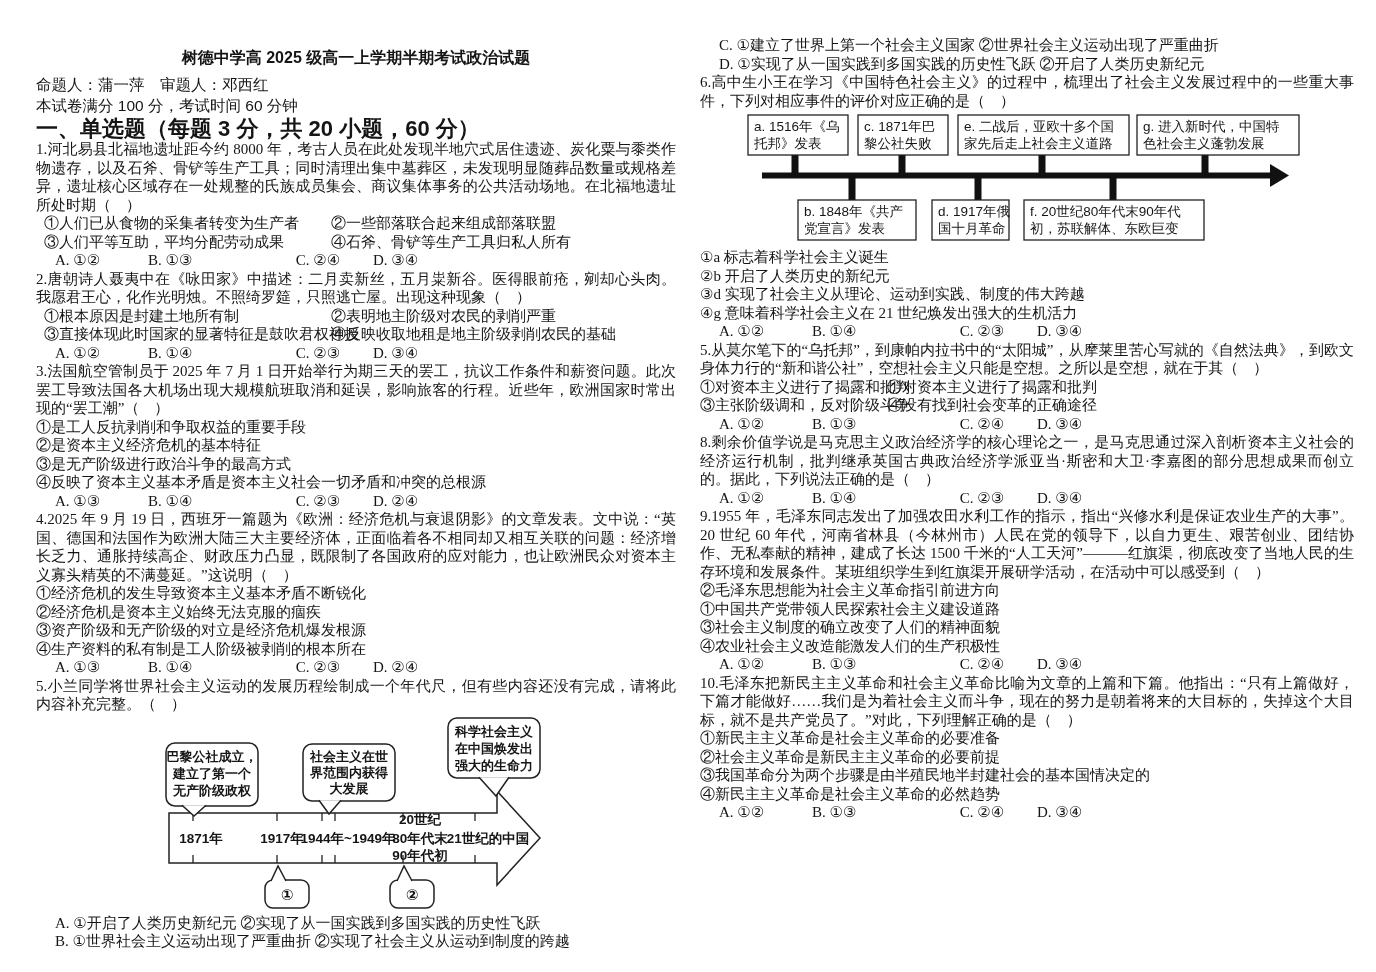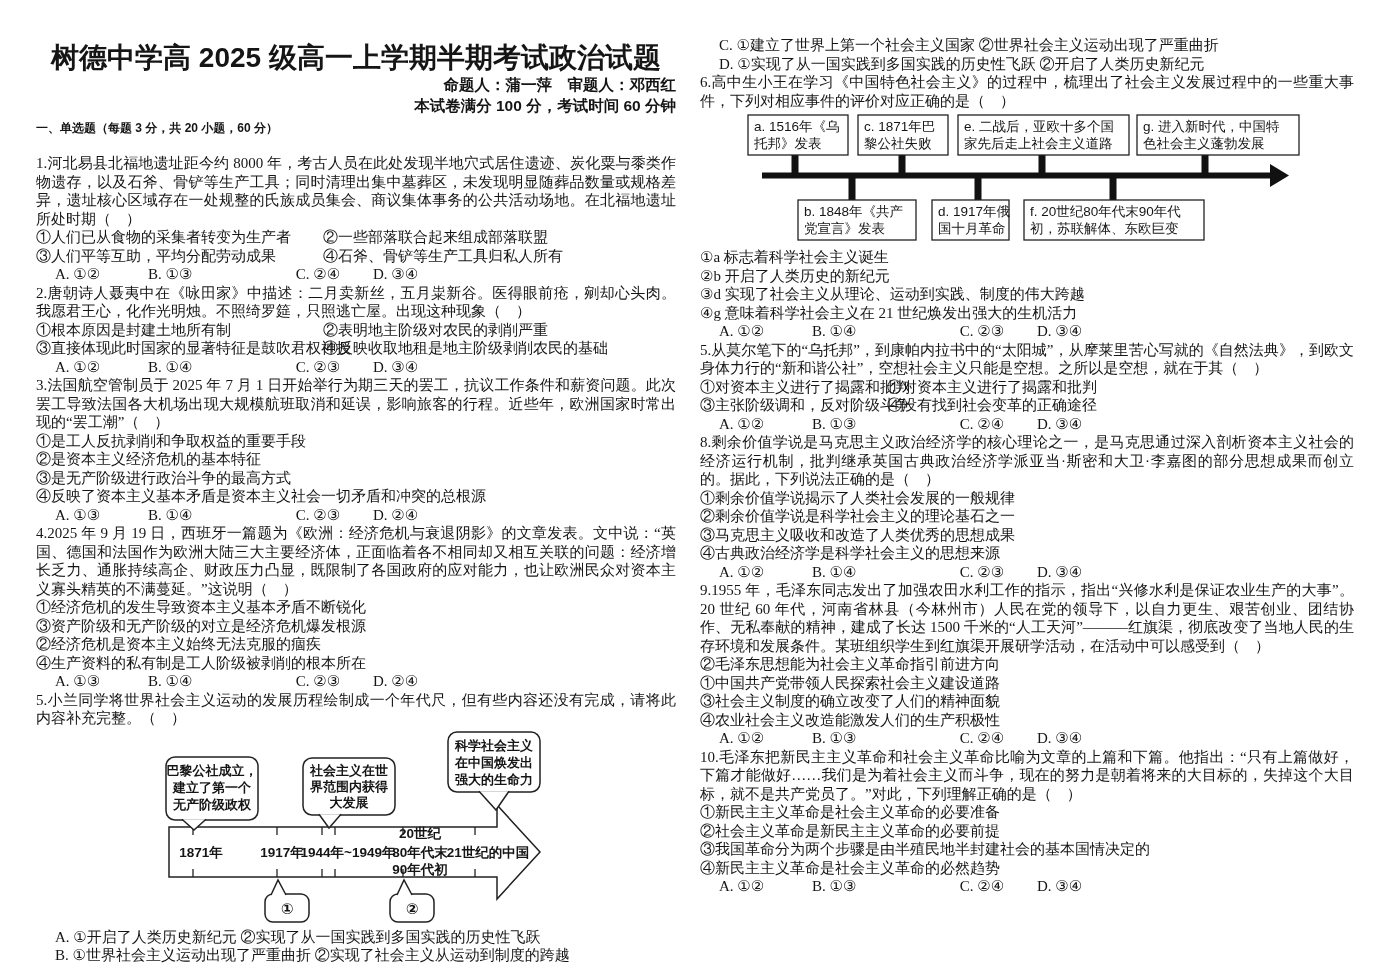--- a/index.html
+++ b/index.html
@@ -4,28 +4,28 @@
 <style>
   html,body{margin:0;padding:0;background:#fff;}
   body{width:1376px;height:972px;position:relative;overflow:hidden;
        font-family:"Liberation Serif","DejaVu Serif",serif;
        font-size:15px;line-height:18.5px;color:#151515;}
   .page{position:absolute;inset:0;}
   .col{position:absolute;top:44px;}
   .col-left{left:36px;width:640px;}
   .col-right{left:700px;width:654px;top:36px;}
   .title{font-family:"Liberation Sans","DejaVu Sans",sans-serif;
-         font-weight:bold;font-size:28px;line-height:27px;text-align:center;margin:0 0 3px 0;}
+         font-weight:bold;font-size:16px;line-height:27px;text-align:center;margin:0 0 3px 0;}
   .hline{font-family:"Liberation Sans","DejaVu Sans",sans-serif;
-         font-weight:bold;font-size:15.5px;line-height:21px;text-align:right;}
+         font-weight:normal;font-size:15.5px;line-height:21px;text-align:left;}
   .section{font-family:"Liberation Sans","DejaVu Sans",sans-serif;
-           font-weight:bold;font-size:12px;line-height:23px;margin:1px 0 14px 0;}
+           font-weight:bold;font-size:22px;line-height:23px;margin:1px 0 0 0;}
   .stem{margin:0;text-align:justify;}
   .items2{display:grid;grid-template-columns:287px 1fr;}
-  .items2 div{white-space:nowrap;}
+  .items2 div{white-space:nowrap;margin-left:8px;}
   .items2r{display:grid;grid-template-columns:187px 1fr;}
   .items2r div{white-space:nowrap;}
   .opts{display:flex;padding-left:19px;}
   .opts .o1{width:93px;}
   .opts .o2{width:115px;}
   .opts .o3{width:110px;text-align:center;}
   .fullopt{padding-left:19px;white-space:nowrap;}
   .dia{display:block;margin:2px 0;}
   .dia text{font-family:"Liberation Sans","DejaVu Sans",sans-serif;fill:#151515;}
   .q5t{font-size:13px;font-weight:bold;text-anchor:middle;}
@@ -91,22 +91,22 @@
         <span class="o2">B. ①④</span>
         <span class="o3">C. ②③</span>
         <span class="o4">D. ②④</span>
       </div>
     </div>
 
     <div>
       <p class="stem">4.2025 年 9 月 19 日，西班牙一篇题为《欧洲：经济危机与衰退阴影》的文章发表。文中说：“英国、德国和法国作为欧洲大陆三大主要经济体，正面临着各不相同却又相互关联的问题：经济增长乏力、通胀持续高企、财政压力凸显，既限制了各国政府的应对能力，也让欧洲民众对资本主义寡头精英的不满蔓延。”这说明（　）</p>
       <div>
         <div>①经济危机的发生导致资本主义基本矛盾不断锐化</div>
+        <div>②经济危机是资本主义始终无法克服的痼疾</div>
         <div>③资产阶级和无产阶级的对立是经济危机爆发根源</div>
-        <div>②经济危机是资本主义始终无法克服的痼疾</div>
         <div>④生产资料的私有制是工人阶级被剥削的根本所在</div>
       </div>
       <div class="opts">
         <span class="o1">A. ①③</span>
         <span class="o2">B. ①④</span>
         <span class="o3">C. ②③</span>
         <span class="o4">D. ②④</span>
       </div>
     </div>
 
@@ -247,26 +247,20 @@
       <div class="opts">
         <span class="o1">A. ①②</span>
         <span class="o2">B. ①③</span>
         <span class="o3">C. ②④</span>
         <span class="o4">D. ③④</span>
       </div>
     </div>
 
     <div>
       <p class="stem">8.剩余价值学说是马克思主义政治经济学的核心理论之一，是马克思通过深入剖析资本主义社会的经济运行机制，批判继承英国古典政治经济学派亚当·斯密和大卫·李嘉图的部分思想成果而创立的。据此，下列说法正确的是（　）</p>
-      <div>
-        <div>①剩余价值学说揭示了人类社会发展的一般规律</div>
-        <div>②剩余价值学说是科学社会主义的理论基石之一</div>
-        <div>③马克思主义吸收和改造了人类优秀的思想成果</div>
-        <div>④古典政治经济学是科学社会主义的思想来源</div>
-      </div>
       <div class="opts">
         <span class="o1">A. ①②</span>
         <span class="o2">B. ①④</span>
         <span class="o3">C. ②③</span>
         <span class="o4">D. ③④</span>
       </div>
     </div>
 
     <div>
       <p class="stem">9.1955 年，毛泽东同志发出了加强农田水利工作的指示，指出“兴修水利是保证农业生产的大事”。20 世纪 60 年代，河南省林县（今林州市）人民在党的领导下，以自力更生、艰苦创业、团结协作、无私奉献的精神，建成了长达 1500 千米的“人工天河”———红旗渠，彻底改变了当地人民的生存环境和发展条件。某班组织学生到红旗渠开展研学活动，在活动中可以感受到（　）</p>

